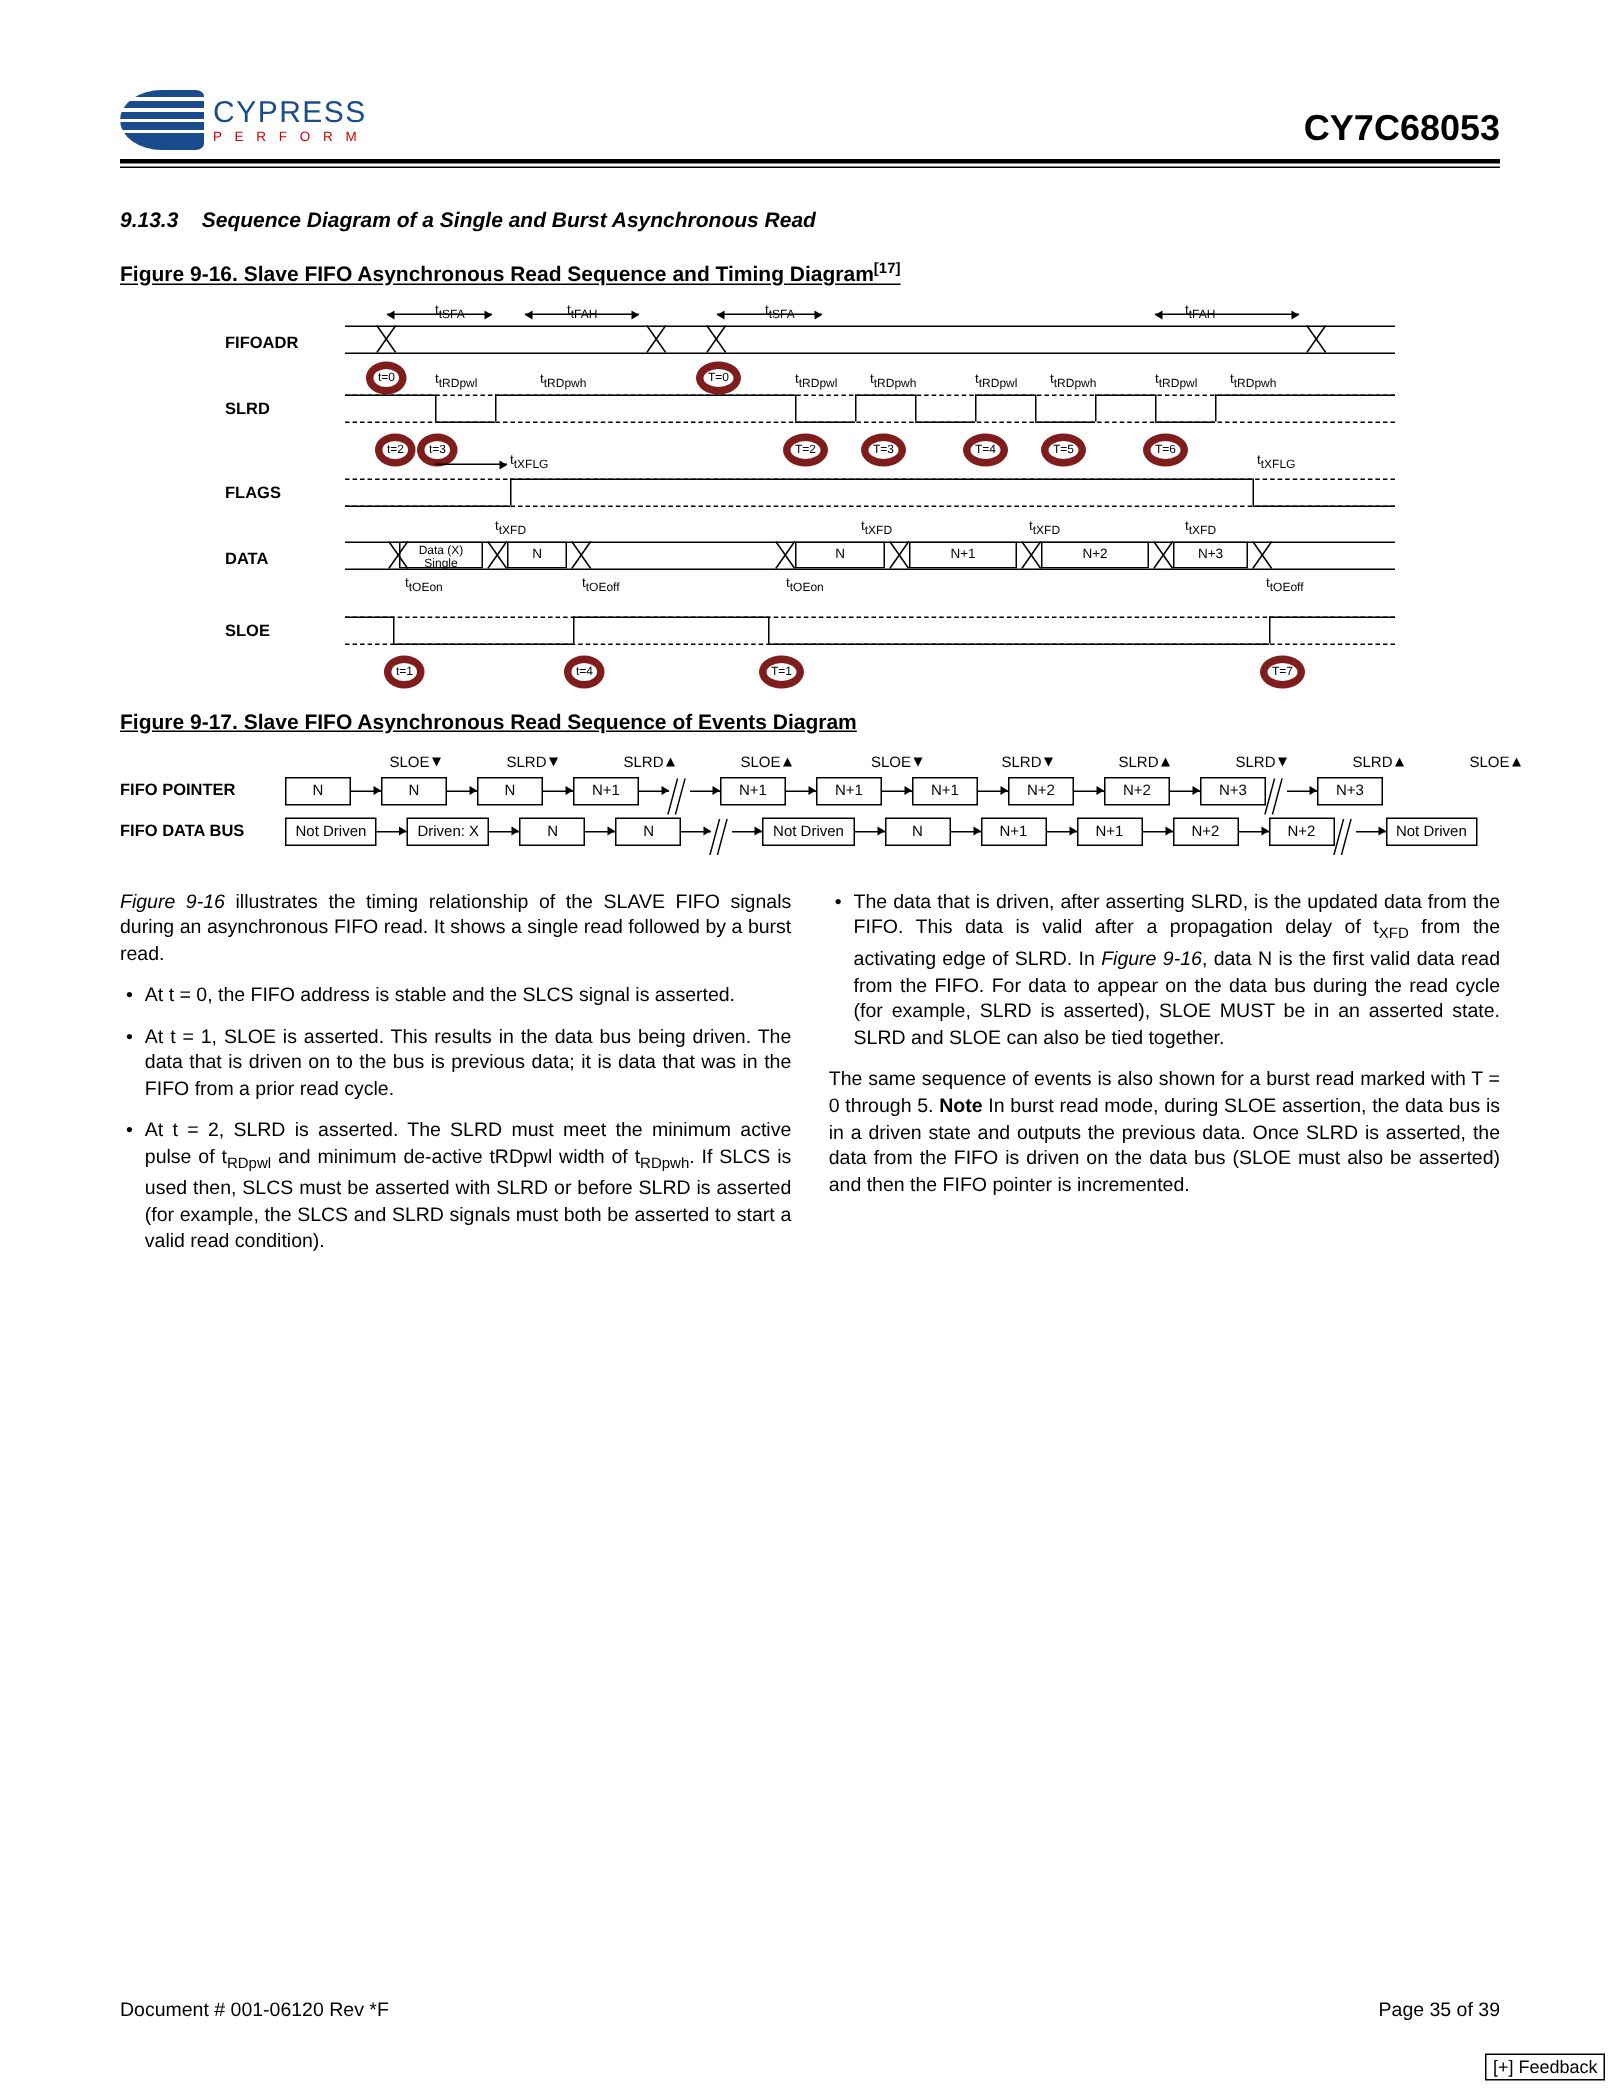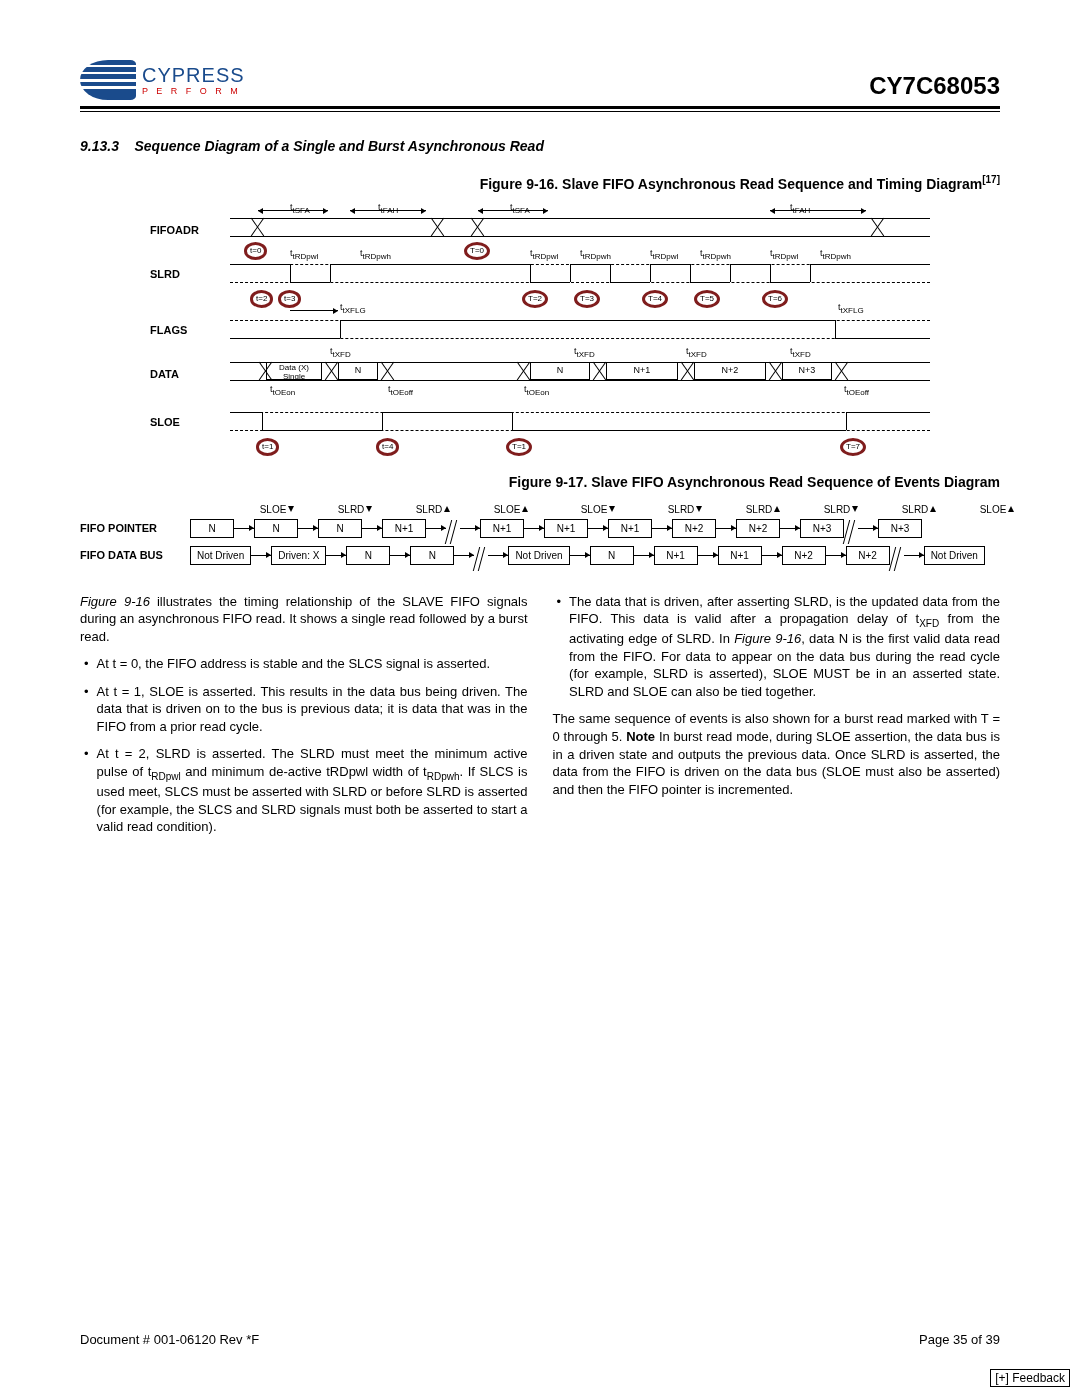--- a/index.html
+++ b/index.html
@@ -54,24 +54,25 @@
     font-weight: bold;
     margin-left: 32px;
   }
   .section-heading {
     font-style: italic;
     font-size: 14px;
     margin-bottom: 20px;
     font-weight: bold;
   }
   .figure-title {
-    text-align: right;
+    text-align: left;
     font-weight: bold;
     font-size: 14px;
     margin: 10px 0 14px 0;
+    text-decoration: underline;
   }
   .figure-title sup { font-size:10px; }
   .timing-diagram {
     border: none;
     margin: 0 auto 24px auto;
     width: 780px;
     font-size: 10px;
   }
   .timing-row {
     height: 44px;
@@ -88,21 +89,21 @@
   }
   .wave-area {
     position:absolute;
     left:80px; right:0; top:0; bottom:0;
   }
   
   .hline { position:absolute; height:1px; background:#000; }
   .hline-dash { position:absolute; height:0; border-top:1px dashed #000; }
   .vline { position:absolute; width:1px; background:#000; }
   .box { position:absolute; border:1px solid #000; font-size:9px; text-align:center; line-height:14px; background:#fff;}
-  .oval { position:absolute; border:3px solid #7f1d1d; border-radius:50%; font-size:8px; text-align:center; line-height:12px; padding:0 3px; background:#fff;}
+  .oval { position:absolute; border:5px solid #7f1d1d; border-radius:50%; font-size:8px; text-align:center; line-height:12px; padding:0 3px; background:#fff;}
   .tlabel { position:absolute; font-size:9px; }
   .tlabel sub { font-size:8px; }
   .arrow-h { position:absolute; height:0; border-top:1px solid #000;}
   .arrow-h::before, .arrow-h::after{
     content:''; position:absolute; top:-3px; width:0;height:0;
     border-top:3px solid transparent; border-bottom:3px solid transparent;
   }
   .arrow-h.right::after{ right:0; border-left:5px solid #000;}
   .arrow-h.both::before{ left:0; border-right:5px solid #000;}
   .arrow-h.both::after{ right:0; border-left:5px solid #000;}
@@ -447,21 +448,21 @@
           <span class="b">•</span>
           <div>At  t = 0, the FIFO address is stable and the SLCS signal is asserted.</div>
         </div>
       <div class="bullet">
           <span class="b">•</span>
           <div>At  t = 1, SLOE is asserted. This results in the data bus being driven. The data that is driven on to the bus is previous data; it is data that was in the FIFO from a prior read cycle.</div>
         </div>
       <div class="bullet">
           <span class="b">•</span>
           <div>
-        <span>At  t = 2, SLRD is asserted. The SLRD must meet the minimum active pulse of t</span><sub>RDpwl</sub><span> and minimum de-active tRDpwl width of t</span><sub>RDpwh</sub><span>. If SLCS is used meet, SLCS must be asserted with SLRD or before SLRD is asserted (for example, the SLCS and SLRD signals must both be asserted to start a valid read condition).</span>
+        <span>At  t = 2, SLRD is asserted. The SLRD must meet the minimum active pulse of t</span><sub>RDpwl</sub><span> and minimum de-active tRDpwl width of t</span><sub>RDpwh</sub><span>. If SLCS is used then, SLCS must be asserted with SLRD or before SLRD is asserted (for example, the SLCS and SLRD signals must both be asserted to start a valid read condition).</span>
       </div>
         </div>
     </div>
     <div class="col">
       <div class="bullet">
           <span class="b">•</span>
           <div>
         <span>The data that is driven, after asserting SLRD, is the updated data from the FIFO. This data is valid after a propagation delay of t</span><sub>XFD</sub><span> from the activating edge of SLRD. In </span><em>Figure 9-16</em><span>, data N is the first valid data read from the FIFO. For data to appear on the data bus during the read cycle (for example, SLRD is asserted), SLOE MUST be in an asserted state. SLRD and SLOE can also be tied together.</span>
       </div>
         </div>

